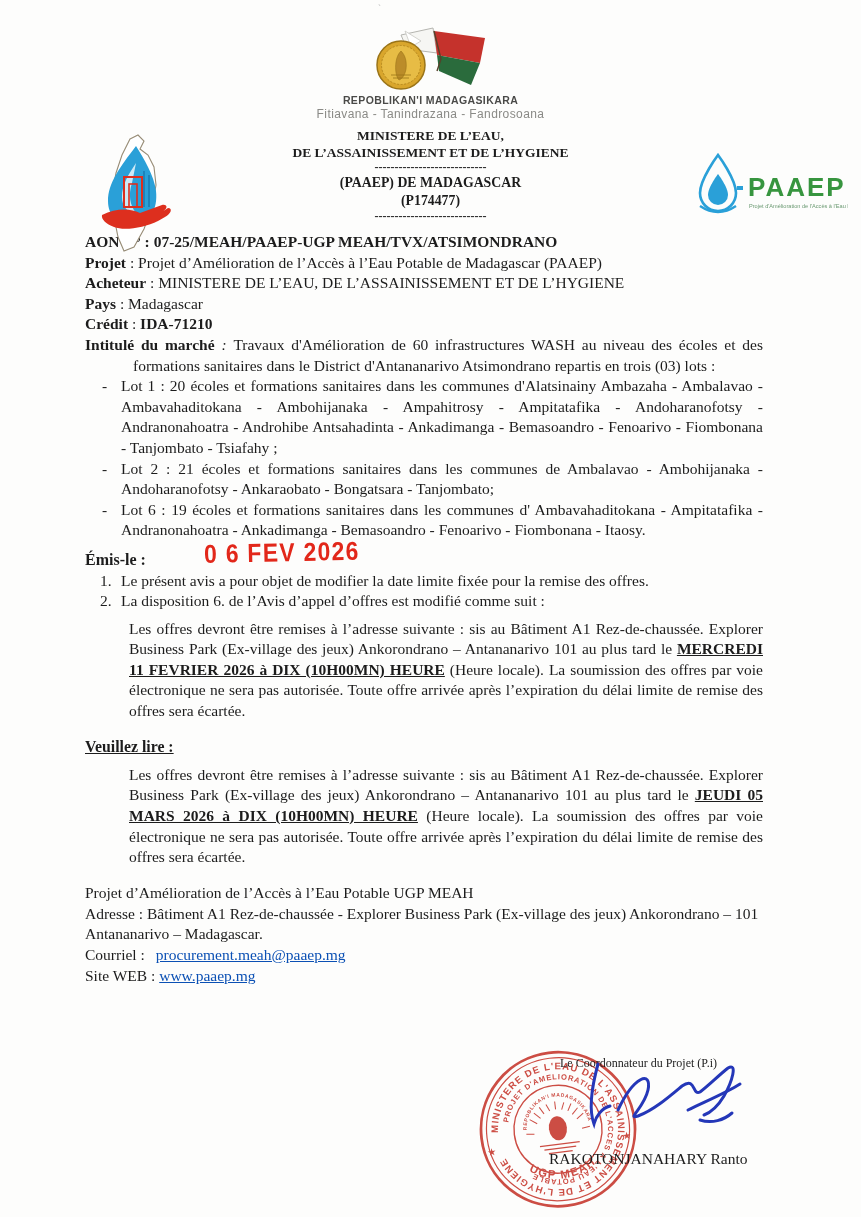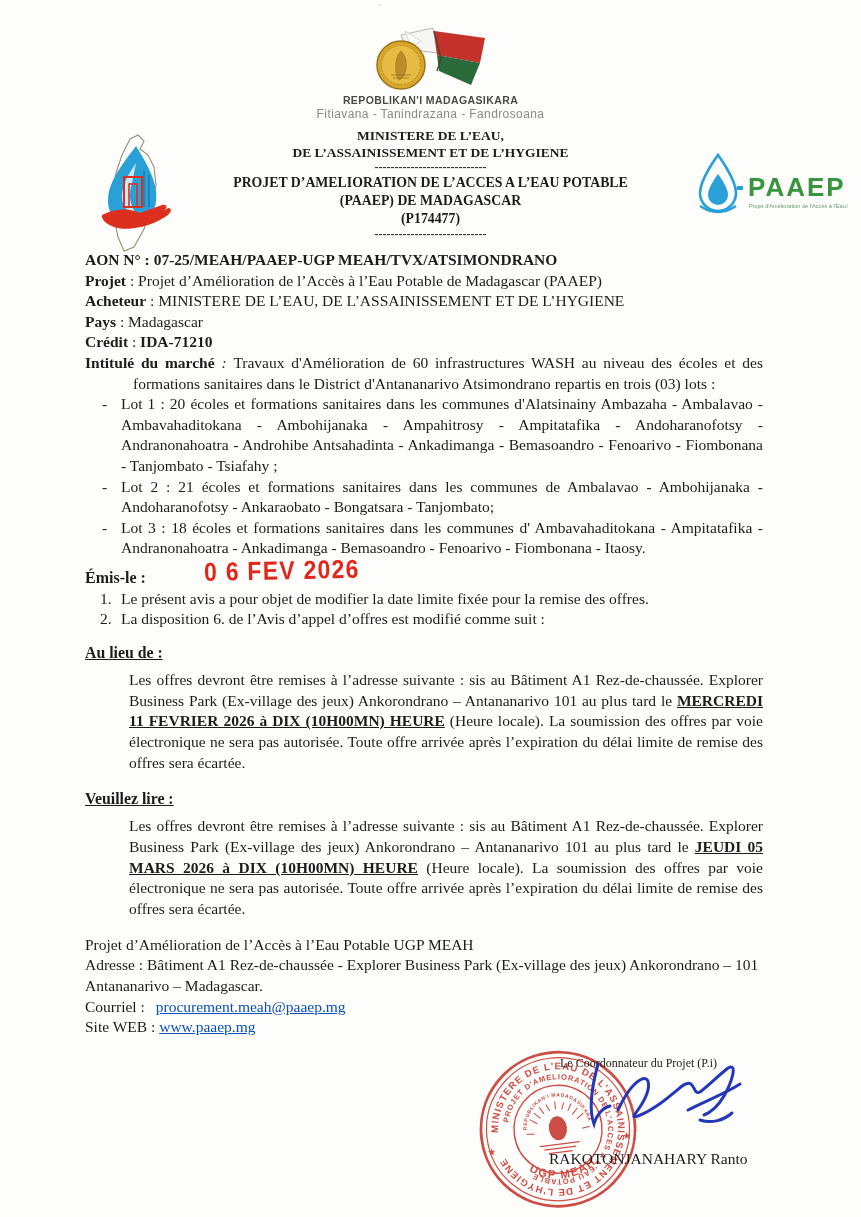--- a/index.html
+++ b/index.html
@@ -76,21 +76,20 @@
     <div class="republic">REPOBLIKAN'I MADAGASIKARA</div>
     <div class="motto">Fitiavana - Tanindrazana - Fandrosoana</div>
   </div>
 
   <div class="ministry">
     <div>MINISTERE DE L’EAU,</div>
     <div>DE L’ASSAINISSEMENT ET DE L’HYGIENE</div>
   </div>
   <div class="divider">----------------------------</div>
   <div class="project-h">
-    <div>PROJET D’AMELIORATION DE L’ACCES A L’EAU POTABLE</div>
     <div>(PAAEP) DE MADAGASCAR</div>
     <div>(P174477)</div>
   </div>
   <div class="divider">----------------------------</div>
 
   <svg class="meah-logo" width="135" height="122" viewBox="0 0 135 122">
     <path d="M 58,6 L 66,2 L 72,8 L 68,16 L 76,22 L 82,34 L 84,52 L 80,74 L 72,96 L 62,114 L 52,118 L 46,104 L 42,84 L 40,62 L 44,40 L 50,22 Z" fill="#ffffff" stroke="#978c76" stroke-width="1.1"></path>
     <path d="M 64,13 C 48,34 36,50 36,68 C 36,84 48,94 62,92 C 78,90 86,76 84,58 C 82,42 72,26 64,13 Z" fill="#2aa0d8"></path>
     <path d="M 64,30 C 56,42 50,52 50,64 C 50,74 56,80 64,80 C 58,72 56,62 60,50 Z" fill="#eaf6fc" opacity=".85"></path>
     <rect x="52" y="44" width="18" height="30" fill="none" stroke="#dd2f1e" stroke-width="2"></rect>
@@ -118,31 +117,30 @@
     <p class="field"><span class="lbl">Acheteur</span><span> : </span><span>MINISTERE DE L’EAU, DE L’ASSAINISSEMENT ET DE L’HYGIENE</span></p>
 
     <p class="field"><span class="lbl">Pays</span><span> : </span><span>Madagascar</span></p>
 
     <p class="field"><span class="lbl">Crédit</span><span> : </span><span class="b">IDA-71210</span></p>
 
     <p class="field hang"><span class="lbl">Intitulé du marché</span><span class="it"> : </span><span>Travaux d'Amélioration de 60 infrastructures WASH au niveau des écoles et des formations sanitaires dans le District d'Antananarivo Atsimondrano repartis en trois (03) lots :</span></p>
 
     <div class="lot"><span class="dash">-</span><span>Lot 1 : 20 écoles et formations sanitaires dans les communes d'Alatsinainy Ambazaha - Ambalavao - Ambavahaditokana - Ambohijanaka - Ampahitrosy - Ampitatafika - Andoharanofotsy - Andranonahoatra - Androhibe Antsahadinta - Ankadimanga - Bemasoandro - Fenoarivo - Fiombonana - Tanjombato - Tsiafahy ;</span></div>
     <div class="lot"><span class="dash">-</span><span>Lot 2 : 21 écoles et formations sanitaires dans les communes de Ambalavao - Ambohijanaka - Andoharanofotsy - Ankaraobato - Bongatsara - Tanjombato;</span></div>
-    <div class="lot"><span class="dash">-</span><span>Lot 3 : 18 écoles et formations sanitaires dans les communes d' Ambavahaditokana - Ampitatafika - Andranonahoatra - Ankadimanga - Bemasoandro - Fenoarivo - Fiombonana - Itaosy.</span></div>
+    <div class="lot"><span class="dash">-</span><span>Lot 6 : 19 écoles et formations sanitaires dans les communes d' Ambavahaditokana - Ampitatafika - Andranonahoatra - Ankadimanga - Bemasoandro - Fenoarivo - Fiombonana - Itaosy.</span></div>
 
     <div class="emis-row">
       <span class="emis-lbl">Émis-le :</span>
       <span class="date-stamp">0 6 FEV 2026</span>
     </div>
 
     <div class="step"><span class="num">1.</span><span>Le présent avis a pour objet de modifier la date limite fixée pour la remise des offres.</span></div>
     <div class="step"><span class="num">2.</span><span>La disposition 6. de l’Avis d’appel d’offres est modifié comme suit :</span></div>
 
-    <div class="section-h">Au lieu de :</div>
     <p class="para"><span>Les offres devront être remises à l’adresse suivante : sis au Bâtiment A1 Rez-de-chaussée. Explorer Business Park (Ex-village des jeux) Ankorondrano – Antananarivo 101 au plus tard le </span><span class="emph">MERCREDI 11 FEVRIER 2026 à DIX (10H00MN) HEURE</span><span> (Heure locale). La soumission des offres par voie électronique ne sera pas autorisée. Toute offre arrivée après l’expiration du délai limite de remise des offres sera écartée.</span></p>
 
     <div class="section-h">Veuillez lire :</div>
     <p class="para"><span>Les offres devront être remises à l’adresse suivante : sis au Bâtiment A1 Rez-de-chaussée. Explorer Business Park (Ex-village des jeux) Ankorondrano – Antananarivo 101 au plus tard le </span><span class="emph">JEUDI 05 MARS 2026 à DIX (10H00MN) HEURE</span><span> (Heure locale). La soumission des offres par voie électronique ne sera pas autorisée. Toute offre arrivée après l’expiration du délai limite de remise des offres sera écartée.</span></p>
 
     <div class="contact">
       <p>Projet d’Amélioration de l’Accès à l’Eau Potable UGP MEAH</p>
       <p><span>Adresse : </span><span>Bâtiment A1 Rez-de-chaussée - Explorer Business Park (Ex-village des jeux) Ankorondrano – 101 Antananarivo – Madagascar.</span></p>
       <p><span>Courriel : </span><a class="doclink email-link" href="#">procurement.meah@paaep.mg</a></p>
       <p><span>Site WEB : </span><a class="doclink" href="#">www.paaep.mg</a></p>

